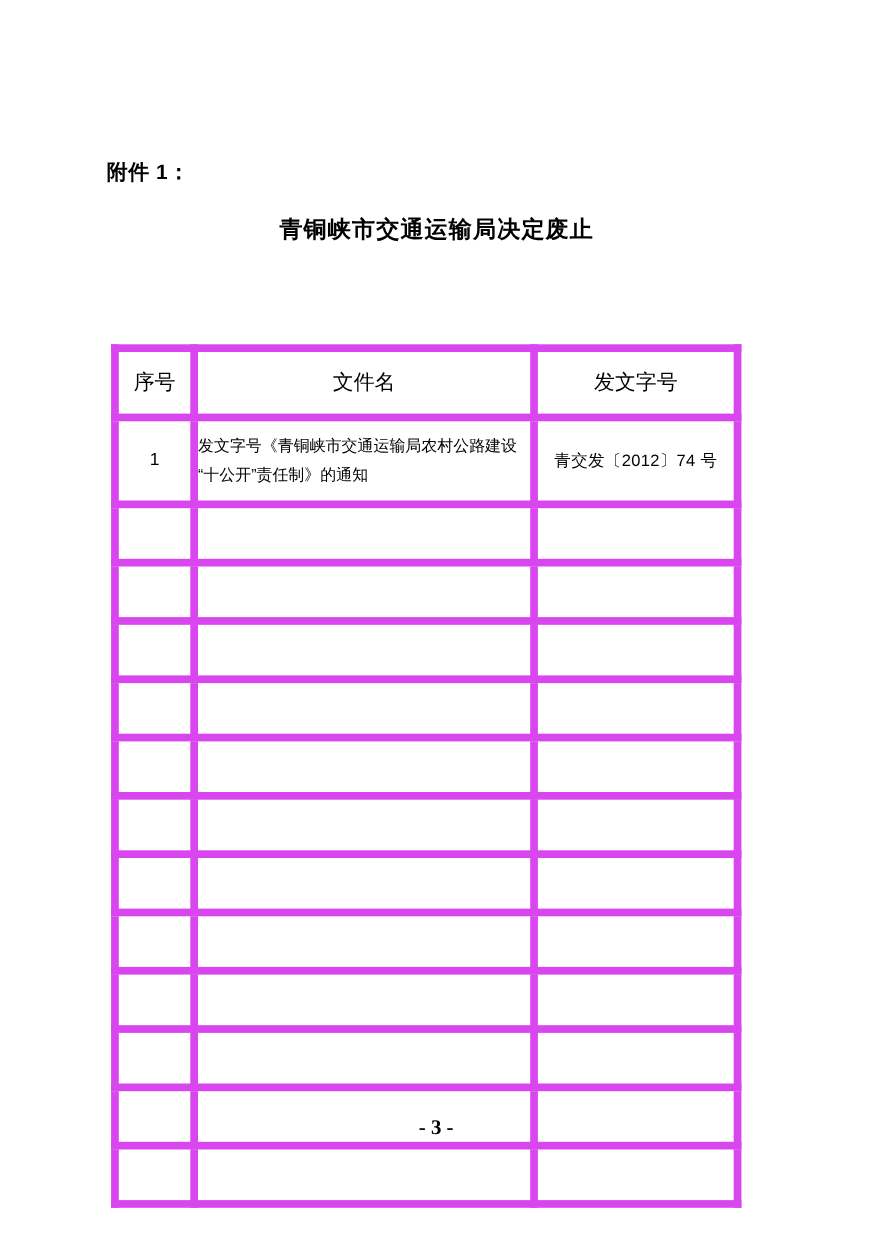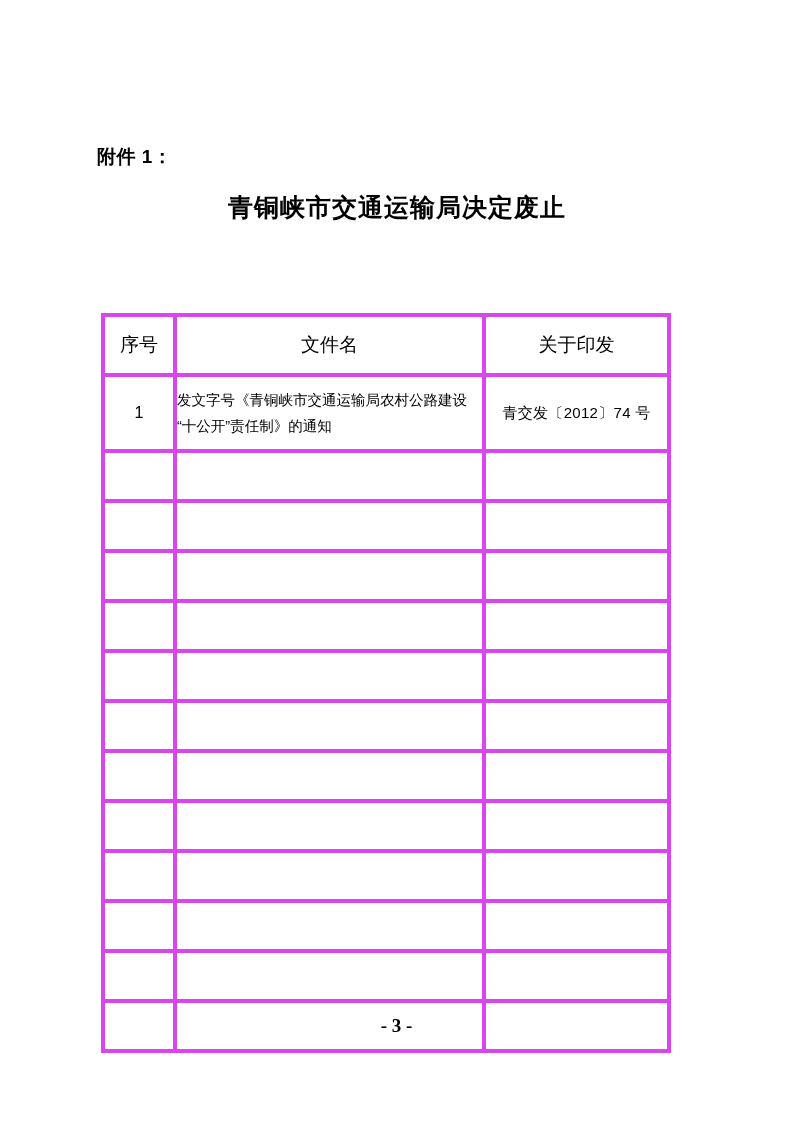--- a/index.html
+++ b/index.html
@@ -31,40 +31,40 @@
     font-weight: bold;
     letter-spacing: 0.5px;
     font-family: "Liberation Sans", "DejaVu Sans", sans-serif;
   }
   .doc-title {
     position: absolute;
     left: 97px;
     top: 186px;
     width: 600px;
     text-align: center;
-    font-size: 25px;
+    font-size: 21px;
     font-weight: bold;
     line-height: 44px;
     font-family: "Liberation Serif", "DejaVu Serif", serif;
     letter-spacing: 1px;
   }
   .doc-title .line {
     display: block;
     white-space: nowrap;
   }
   table.catalog {
     position: absolute;
     left: 101px;
     top: 313px;
     width: 566px;
     border-collapse: collapse;
     table-layout: fixed;
   }
   table.catalog td {
-    border: 4px solid #d946ef;
+    border: 7px solid #d946ef;
     padding: 0;
     vertical-align: middle;
   }
   col.c-no { width: 72px; }
   col.c-name { width: 309px; }
   col.c-num { width: 185px; }
 
   tr.head td {
     height: 56px;
     text-align: center;
@@ -121,21 +121,21 @@
   <table class="catalog">
     <colgroup>
       <col class="c-no">
       <col class="c-name">
       <col class="c-num">
     </colgroup>
     <tbody>
       <tr class="head">
         <td>序号</td>
         <td>文件名</td>
-        <td>关于印发</td>
+        <td>发文字号</td>
       </tr>
 
       <tr class="data">
         <td class="cell-no">1</td>
         <td class="cell-name">发文字号《青铜峡市交通运输局农村公路建设“十公开”责任制》的通知</td>
         <td class="cell-num">青交发〔2012〕74 号</td>
       </tr>
 
       <tr class="empty">
         <td class="cell-no"></td>

